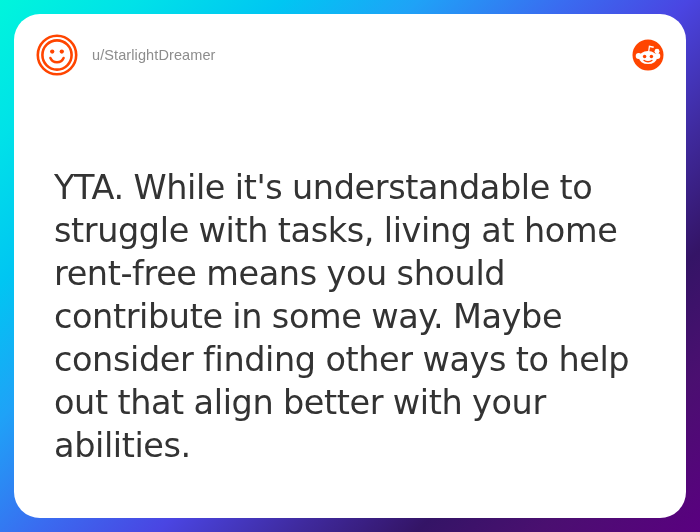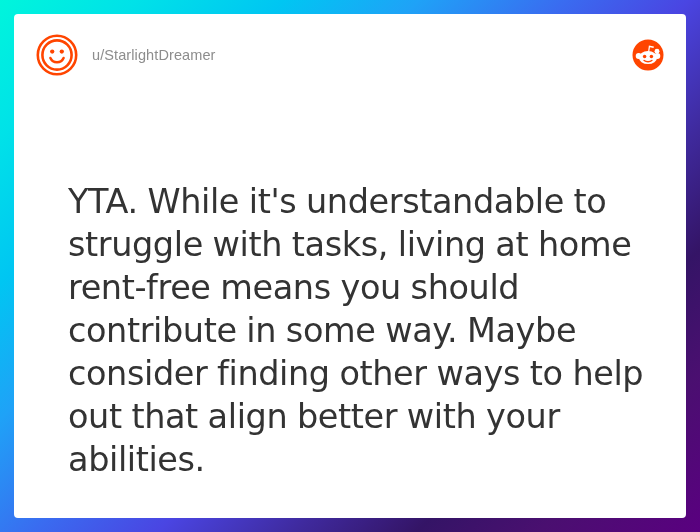--- a/index.html
+++ b/index.html
@@ -35,21 +35,21 @@
 
   
   #card {
     position: absolute;
     left: 14px;
     top: 14px;
     width: 672px;
     height: 504px;
     box-sizing: border-box;
     background: #ffffff;
-    border-radius: 4px;
+    border-radius: 26px;
     overflow: hidden;
   }
 
   
   #card-header {
     position: absolute;
     left: 0;
     top: 0;
     width: 100%;
     height: 82px;
@@ -90,21 +90,21 @@
 
   
   #card-body {
     position: absolute;
     left: 40px;
     top: 152px;
     width: 626px;
   }
 
   #comment-text {
-    margin: 14px;
+    margin: 0;
     font-size: 33.5px;
     line-height: 43px;
     color: #333333;
     letter-spacing: -0.4px;
     word-spacing: -0.5px;
     font-weight: 400;
     font-family: "DejaVu Sans", "Liberation Sans", sans-serif;
   }
 </style>
 </head>

